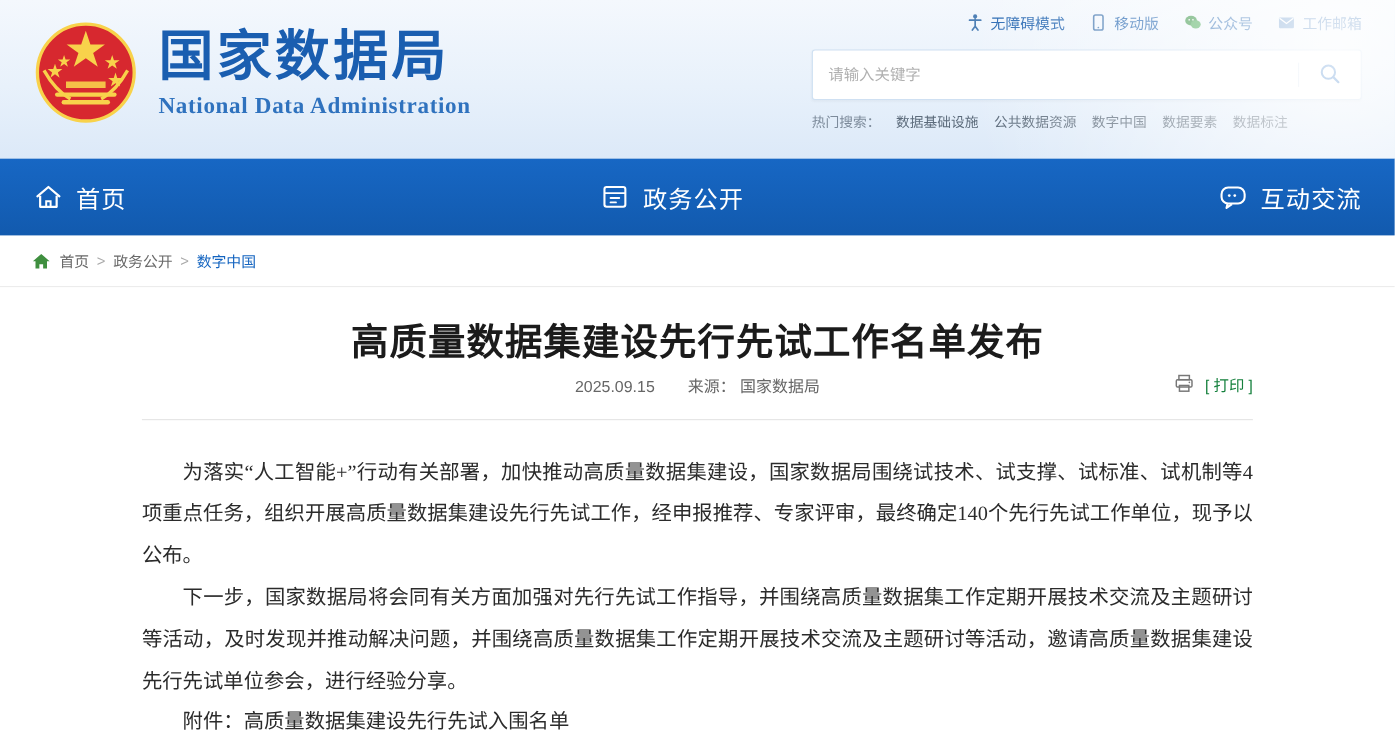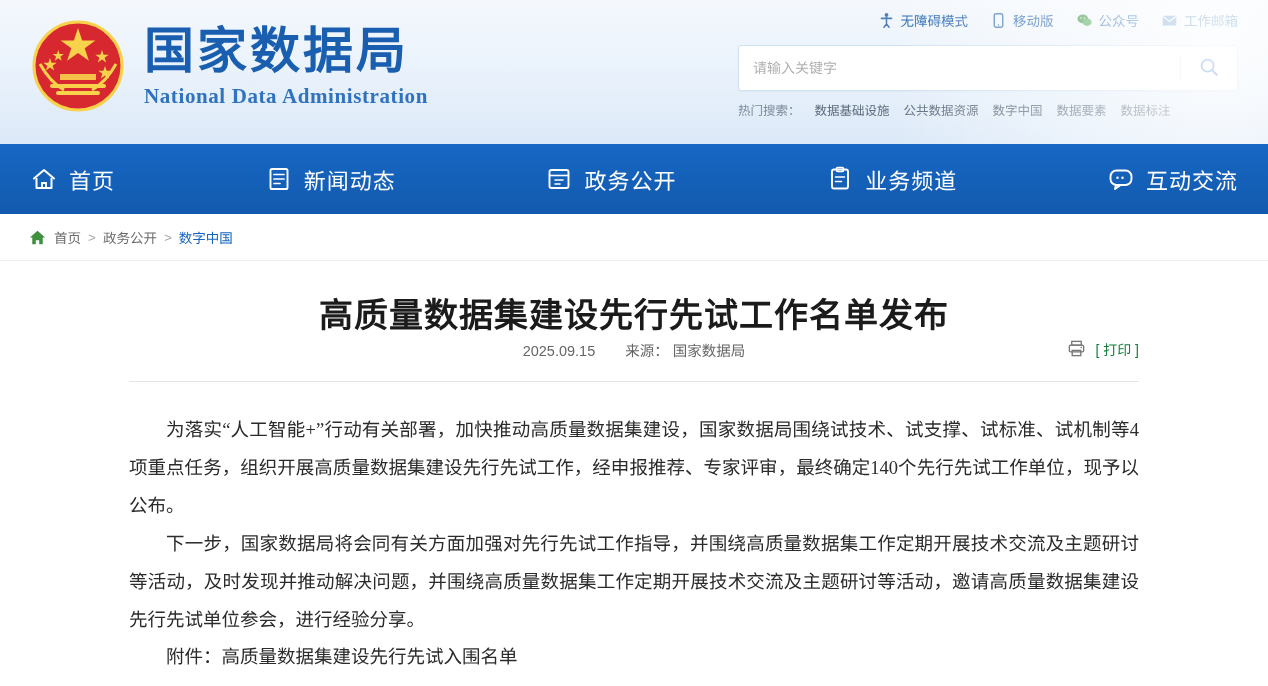--- a/index.html
+++ b/index.html
@@ -194,21 +194,21 @@
     padding-top: 32px;
     box-sizing: border-box;
   }
   .art-title {
     text-align: center;
     font-size: 34px;
     font-weight: 700;
     color: #1b1b1b;
     letter-spacing: 1px;
     line-height: 1.35;
-    font-family: Liberation Sans, sans-serif;
+    font-family: Liberation Mono, monospace;
   }
   .art-meta {
     position: relative;
     text-align: center;
     font-size: 14.5px;
     color: #666;
     height: 24px;
   }
   .art-meta .date { margin-right: 26px; }
   .print {
@@ -343,51 +343,32 @@
       <svg width="28" height="28" viewBox="0 0 28 28">
           <path d="M4 13.5 L14 5 L24 13.5" fill="none" stroke="#fff" stroke-width="2" stroke-linecap="round" stroke-linejoin="round"></path>
           <path d="M6.5 13 V23 H21.5 V13" fill="none" stroke="#fff" stroke-width="2" stroke-linejoin="round"></path>
           <path d="M12 23 v-5 h4 v5" fill="none" stroke="#fff" stroke-width="1.8"></path>
         </svg>
     </span>
     <span>首页</span>
   </div>
 
 
-  <div class="nav-item">
-    <span class="nav-icon">
-      <svg width="28" height="28" viewBox="0 0 28 28">
-          <rect x="5.5" y="4" width="17" height="20" rx="1.6" fill="none" stroke="#fff" stroke-width="1.9"></rect>
-          <path d="M9 9.5 h10 M9 14 h10 M9 18.5 h6" stroke="#fff" stroke-width="1.7" stroke-linecap="round"></path>
-        </svg>
-    </span>
-    <span>新闻动态</span>
-  </div>
 
   <div class="nav-item">
     <span class="nav-icon">
       <svg width="28" height="28" viewBox="0 0 28 28">
           <rect x="4.5" y="5" width="19" height="18" rx="2" fill="none" stroke="#fff" stroke-width="1.9"></rect>
           <path d="M4.5 10.5 h19" stroke="#fff" stroke-width="1.6"></path>
           <path d="M10 15 h8 M10 19 h5" stroke="#fff" stroke-width="1.6" stroke-linecap="round"></path>
         </svg>
     </span>
     <span>政务公开</span>
   </div>
 
-  <div class="nav-item">
-    <span class="nav-icon">
-      <svg width="28" height="28" viewBox="0 0 28 28">
-          <rect x="6" y="4.5" width="16" height="19" rx="2" fill="none" stroke="#fff" stroke-width="1.9"></rect>
-          <rect x="10.5" y="2.5" width="7" height="4" rx="1.2" fill="none" stroke="#fff" stroke-width="1.7"></rect>
-          <path d="M9.5 12 h9 M9.5 16.5 h6" stroke="#fff" stroke-width="1.6" stroke-linecap="round"></path>
-        </svg>
-    </span>
-    <span>业务频道</span>
-  </div>
 
   <div class="nav-item">
     <span class="nav-icon">
       <svg width="28" height="28" viewBox="0 0 28 28">
           <rect x="3.5" y="5.5" width="21" height="14.5" rx="6" fill="none" stroke="#fff" stroke-width="1.9"></rect>
           <path d="M9 20 L8 24 L13 20.5" fill="none" stroke="#fff" stroke-width="1.9" stroke-linejoin="round"></path>
           <circle cx="10.5" cy="12.8" r="1.25" fill="#fff"></circle>
           <circle cx="15.5" cy="12.8" r="1.25" fill="#fff"></circle>
         </svg>
     </span>

